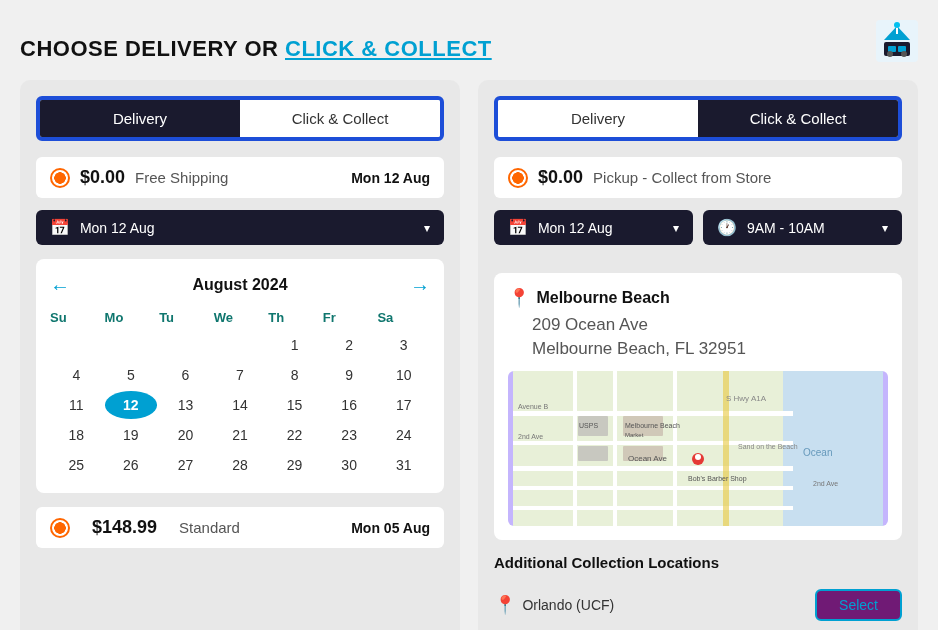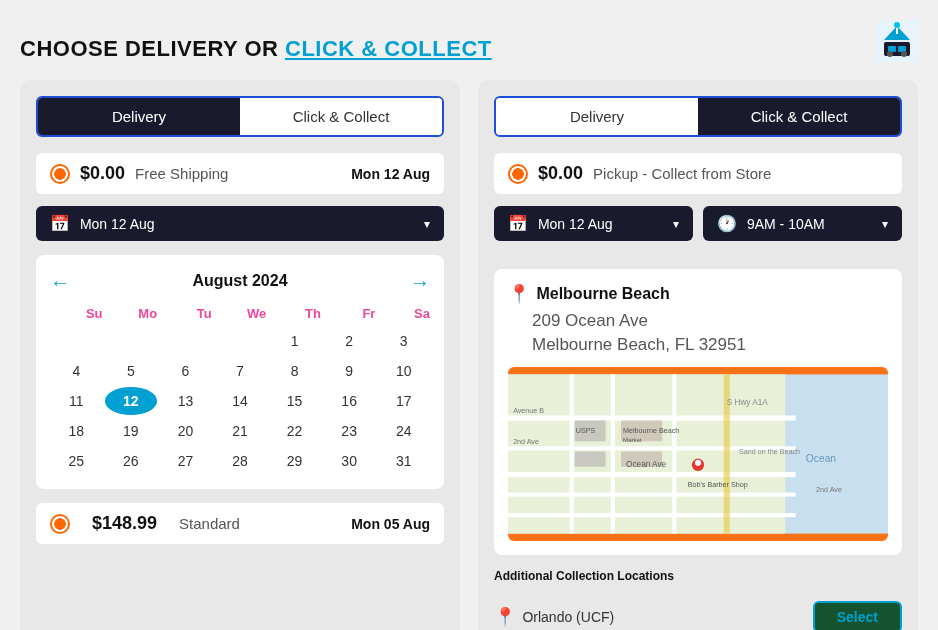--- a/index.html
+++ b/index.html
@@ -51,21 +51,21 @@
       background: #e8e8e8;
       border-radius: 10px;
       padding: 16px;
       flex: 1;
     }
     .tab-bar {
       display: flex;
       border-radius: 6px;
       overflow: hidden;
       margin-bottom: 16px;
-      border: 2px solid #1d4ed8;
+      border: 4px solid #1d4ed8;
     }
     .tab {
       flex: 1;
       padding: 10px 0;
       text-align: center;
       font-size: 15px;
       cursor: pointer;
       font-weight: 500;
     }
     .tab.active {
@@ -154,23 +154,23 @@
       font-size: 16px;
       font-weight: 700;
       color: #111;
     }
     .cal-grid {
       display: grid;
       grid-template-columns: repeat(7, 1fr);
       gap: 2px;
     }
     .cal-header-cell {
-      text-align: right;
+      text-align: left;
       font-size: 13px;
-      color: #ec4899;
+      color: #0f766e;
       font-weight: 600;
       padding: 4px 0;
     }
     .cal-cell {
       text-align: center;
       font-size: 14px;
       padding: 6px 0;
       color: #333;
       cursor: pointer;
       border-radius: 50%;
@@ -208,56 +208,56 @@
       font-size: 18px;
     }
     .location-addr {
       font-size: 17px;
       color: #555;
       margin-left: 24px;
       line-height: 1.4;
     }
     .map-placeholder {
       width: 100%;
-      height: 174px;
+      height: 155px;
       border-radius: 6px;
       margin-top: 10px;
       overflow: hidden;
       position: relative;
-      background: #f97316;
+      background: #c4b5fd;
     }
     .additional-locations {
-      font-size: 12px;
+      font-size: 15px;
       font-weight: 700;
       color: #111;
       margin-bottom: 10px;
     }
     .location-item {
       display: flex;
       align-items: center;
       justify-content: space-between;
       padding: 8px 0;
     }
     .location-item-left {
       display: flex;
       align-items: center;
       gap: 6px;
     }
     .location-item-name {
       font-size: 14px;
       color: #333;
     }
     .select-btn {
-      background: #14532d;
+      background: #701a75;
       color: #00a0d2;
       border: 2px solid #00a0d2;
       border-radius: 6px;
       padding: 6px 22px;
       font-size: 14px;
-      font-weight: 700;
+      font-weight: 400;
       cursor: pointer;
     }
     .standard-option {
       display: flex;
       align-items: center;
       gap: 22px;
       background: #fff;
       border-radius: 6px;
       padding: 10px 14px;
       margin-top: 4px;

